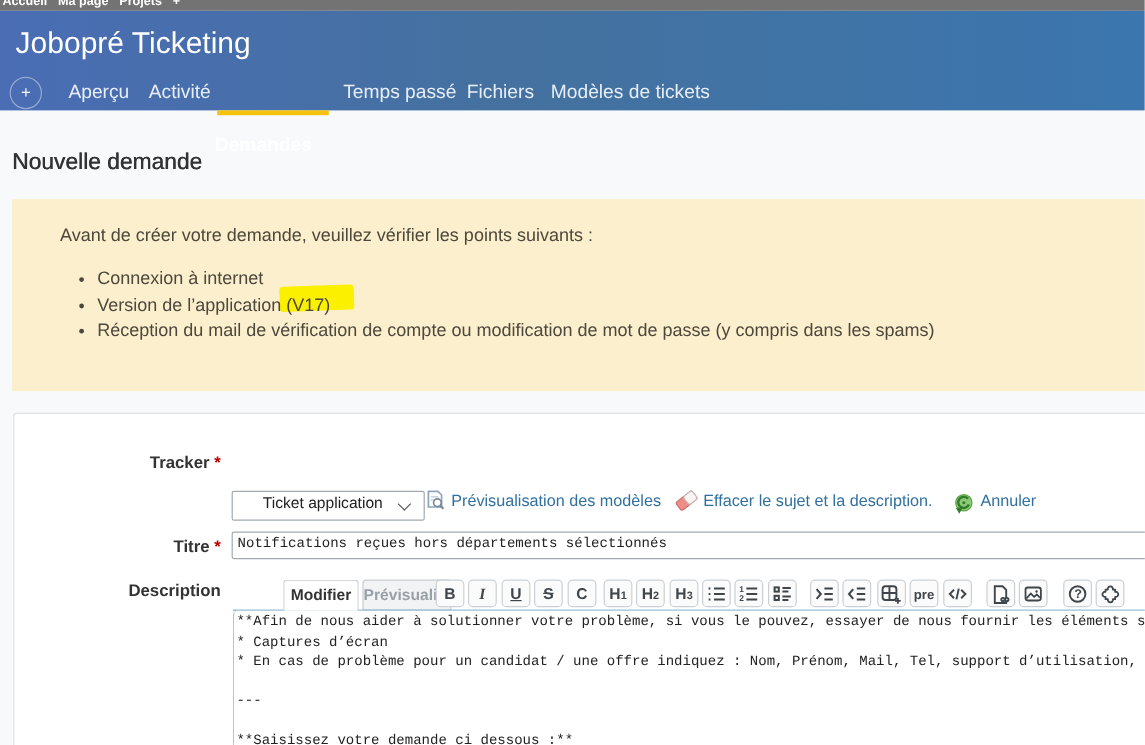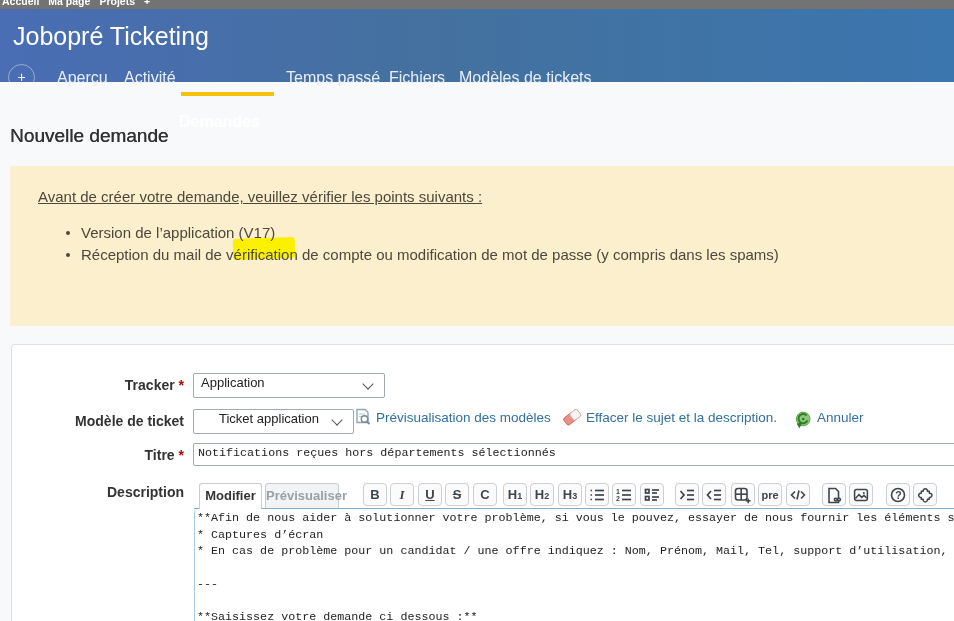--- a/index.html
+++ b/index.html
@@ -8,56 +8,56 @@
   body { font-family:"Liberation Sans", sans-serif; background:#f8f9fa; }
   #page { position:relative; width:954px; height:621px; overflow:hidden; }
   .abs { position:absolute; }
 
   
   #topbar { left:0; top:0; width:954px; height:9px; background:#737373; overflow:hidden; }
   #topbar .t { position:absolute; top:-5px; left:2px; color:#fff; font-size:10.5px; font-weight:bold; white-space:nowrap; }
   #topbar .t span { margin-right:9px; }
 
   
-  #header { left:0; top:9px; width:954px; height:73px;
+  #header { left:0; top:9px; width:954px; height:83px;
     background:linear-gradient(90deg,#4a6db4 0%,#44719f 45%,#3b76ae 100%); }
   #htitle { position:absolute; left:13px; top:13px; color:#fefeff; font-size:25px; font-weight:400; letter-spacing:0; }
   #plus { position:absolute; left:8px; top:55px; width:27px; height:27px; border:1.5px solid rgba(255,255,255,.42);
     border-radius:50%; color:rgba(255,255,255,.95); font-size:14px; line-height:24px; text-align:center; font-weight:400; }
   .tab { position:absolute; top:57px; height:23px; color:#e8eef8; font-size:16px; line-height:23px; white-space:nowrap; }
   .tab.active { color:#fff; font-weight:bold; }
   #underline { left:181px; top:92px; width:93px; height:4px; background:#f5c30e; }
 
   
   #h2 { left:10px; top:125px; font-size:19px; color:#333; font-weight:400; text-shadow:0.35px 0 0 #333; }
 
   
   #warn { left:10px; top:166px; width:1600px; height:160px; background:#fcefcd; color:#4c483c; font-size:15px; }
-  #warn .intro { position:absolute; left:28px; top:22px;text-decoration:underline; }
+  #warn .intro { position:absolute; left:40px; top:22px; }
   #warn ul { position:absolute; left:50px; top:56px; list-style:none; z-index:2; }
   #warn ul li { position:relative; padding-left:21px; line-height:21.5px; }
   #warn ul li:before { content:""; position:absolute; left:6px; top:9px; width:4px; height:4px; border-radius:50%; background:#4c483c; }
   #hl { left:233px; top:238px; width:62px; height:21px; background:#fbf000; z-index:1; border-radius:3px; transform:rotate(-2deg); }
 
   
   #box { left:11px; top:344px; width:1600px; height:400px; background:#fff; border:1px solid #dde1e6; border-radius:3px; }
   .lbl { position:absolute; width:172px; text-align:right; font-weight:bold; font-size:14px; color:#333; }
   .req { color:#bb0000; }
   .sel { position:absolute; height:25px; border:1px solid #a2a9b0; border-radius:2px; background:#fff; font-size:13px; color:#222;
     line-height:18px; padding-left:7px; }
   .chev { position:absolute; top:9px; width:8px; height:8px; }
   .chev:before { content:""; position:absolute; width:7px; height:7px; border-right:1.6px solid #555; border-bottom:1.6px solid #555;
     transform:rotate(45deg); top:-3px; }
   .lnk { position:absolute; color:#31709f; font-size:13.5px; white-space:nowrap; }
   #titre { position:absolute; left:181px; top:98px; width:1200px; height:23px; border:1px solid #a2a9b0; border-radius:2px; padding-bottom:3px;
     font-family:"Liberation Mono",monospace; font-size:11.7px; line-height:20px; padding-left:4px; color:#222; background:#fff; }
 
   
   .etab { position:absolute; top:138px; height:26px; border:1px solid #c8ccd0; border-radius:3px 3px 0 0; font-size:13px;
-    font-weight:bold; text-align:center; }
+    font-weight:bold; text-align:center;margin-left:37px; }
   #tabmod { left:187px; width:63px; background:#fff; color:#333; line-height:24px; z-index:3; height:26px; border-bottom:0; }
   #tabprev { left:253px; width:74px; background:#f2f3f4; color:#99a1a8; line-height:24px; }
   .tbtn { position:absolute; top:138px; width:24px; height:23px; background:#fbfbfb; border:1px solid #ccd0d4; border-radius:4px;
     color:#3e454b; font-size:13px; text-align:center; line-height:21px; font-weight:bold; }
   .tbtn svg { display:block; margin:3px auto 0; }
   #blueline { position:absolute; left:182px; top:163px; width:1400px; height:1px; background:#7db0ca; }
   #tarea { position:absolute; left:182px; top:164px; width:1200px; height:300px; background:#fff;
     border-left:1px solid #a8c8dd; border-top:0; border-radius:4px 0 0 0;
     font-family:"Liberation Mono",monospace; font-size:11.7px; line-height:16.5px; color:#222; padding:1px 0 0 2px; white-space:pre; }
 </style>
@@ -76,31 +76,30 @@
     <div class="tab" style="left:286px;">Temps passé</div>
     <div class="tab" style="left:389px;">Fichiers</div>
     <div class="tab" style="left:459px;">Modèles de tickets</div>
   </div>
   <div id="underline" class="abs"></div>
   <div id="h2" class="abs">Nouvelle demande</div>
 
   <div id="warn" class="abs">
     <div class="intro">Avant de créer votre demande, veuillez vérifier les points suivants :</div>
     <ul>
+      <li>Connexion à internet</li>
       <li>Version de l’application (V17)</li>
       <li>Réception du mail de vérification de compte ou modification de mot de passe (y compris dans les spams)</li>
     </ul>
   </div>
   <div id="hl" class="abs"></div>
 
   <div id="box" class="abs">
     <div class="lbl" style="top:31.5px;">Tracker <span class="req">*</span></div>
-    <div class="sel" style="left:181px; top:28px; width:192px;">Application<span class="chev" style="left:170px;"></span></div>
-
-    <div class="lbl" style="top:67.5px;">Modèle de ticket</div>
+
     <div class="sel" style="left:181px; top:64px; width:161px;padding-left:25px;">Ticket application<span class="chev" style="left:139px;"></span></div>
     <svg class="abs" style="left:342px; top:63px;" width="18" height="18" viewBox="0 0 18 18">
         <g fill="none">
           <path d="M3 1.5 h8 l3 3 v10 h-11 z" stroke="#8aa7c0" stroke-width="1.4" fill="#fdfdfe"></path>
           <line x1="5" y1="6" x2="11" y2="6" stroke="#b8c6d4" stroke-width="1"></line>
           <line x1="5" y1="8.5" x2="12" y2="8.5" stroke="#b8c6d4" stroke-width="1"></line>
           <circle cx="10.5" cy="11" r="3.2" stroke="#7b8894" stroke-width="1.4" fill="#fff"></circle>
           <line x1="13" y1="13.5" x2="15.5" y2="16" stroke="#7b8894" stroke-width="1.8"></line>
         </g>
       </svg>

